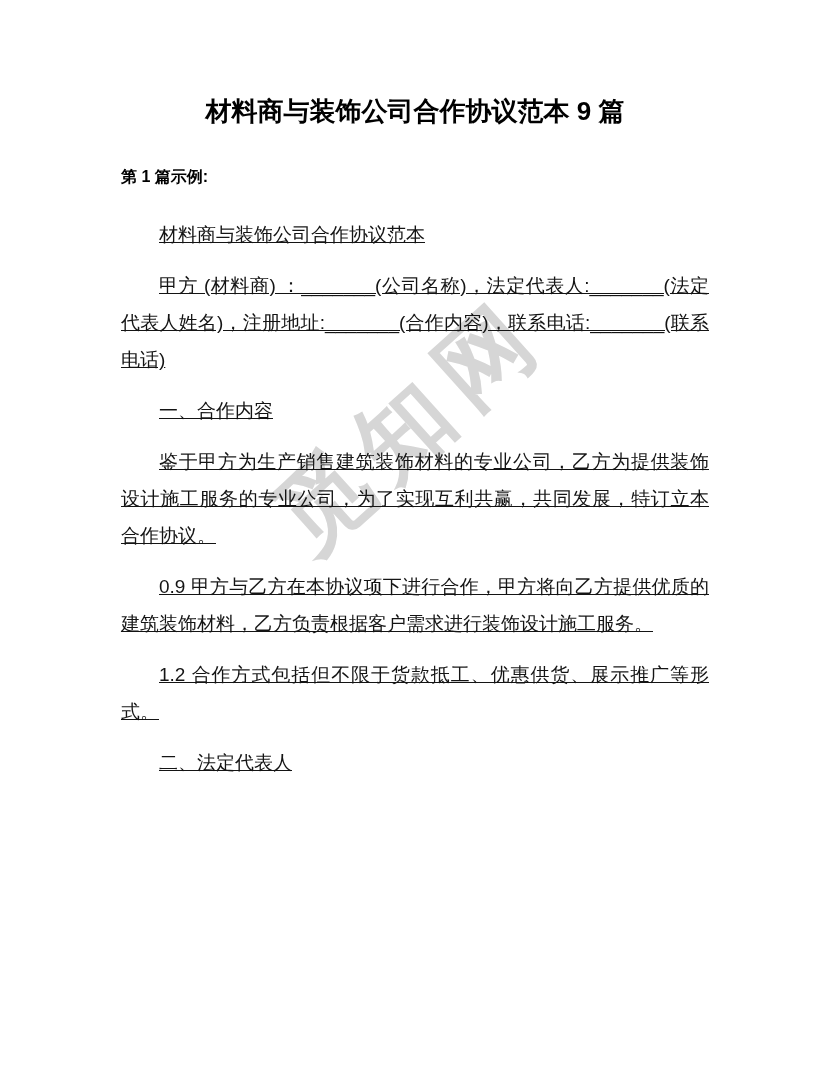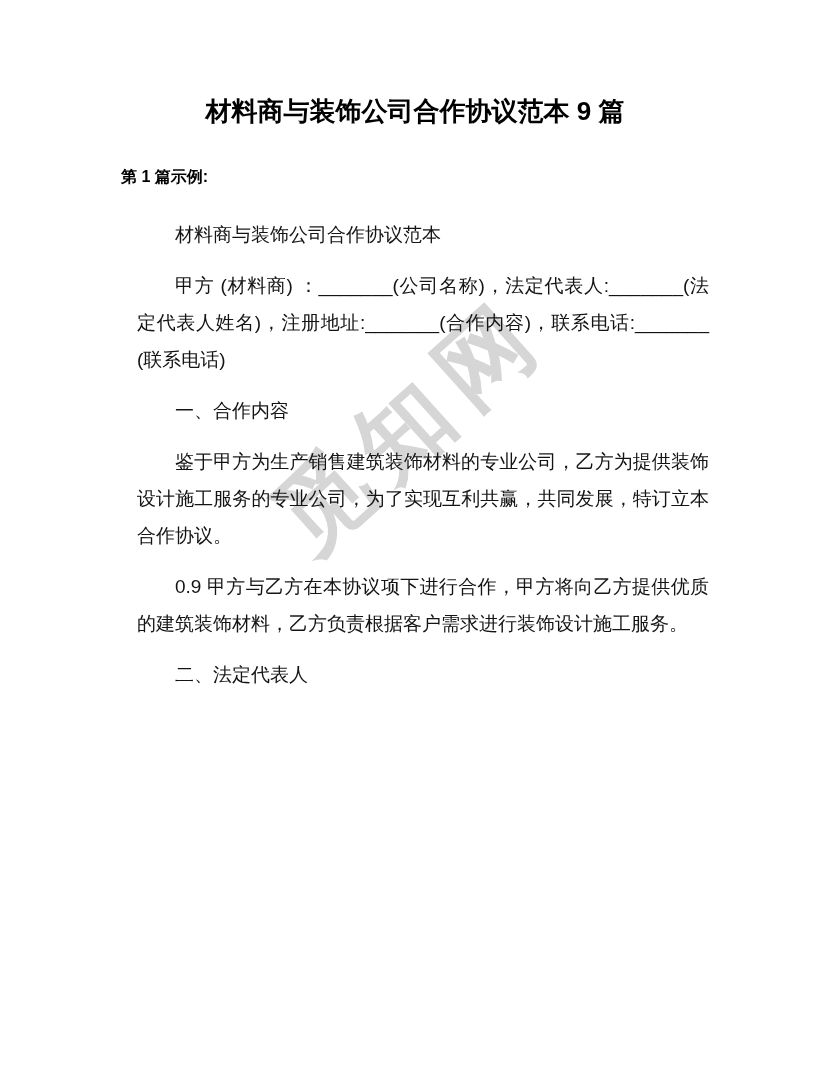--- a/index.html
+++ b/index.html
@@ -47,24 +47,25 @@
   }
   .section-heading {
     margin: 0 0 22px 0;
     font-size: 16px;
     line-height: 34px;
     font-weight: 700;
     text-align: left;
     color: #000000;
   }
   .para {
-    margin: 0 0 14px 16px;
+    margin: 0 0 14px 0;
     text-indent: 2em;
     text-align: justify;
     word-break: break-all;
+    text-decoration: underline;
   }
 </style>
 </head>
 <body>
 
 <div class="page">
 
   <div class="watermark">觅知网</div>
 
   <div class="content">
@@ -76,19 +77,20 @@
     <p class="para">材料商与装饰公司合作协议范本</p>
 
     <p class="para">甲方 (材料商) ：_______(公司名称)，法定代表人:_______(法定代表人姓名)，注册地址:_______(合作内容)，联系电话:_______(联系电话)</p>
 
     <p class="para">一、合作内容</p>
 
     <p class="para">鉴于甲方为生产销售建筑装饰材料的专业公司，乙方为提供装饰设计施工服务的专业公司，为了实现互利共赢，共同发展，特订立本合作协议。</p>
 
     <p class="para">0.9 甲方与乙方在本协议项下进行合作，甲方将向乙方提供优质的建筑装饰材料，乙方负责根据客户需求进行装饰设计施工服务。</p>
 
+    <p class="para">1.2 合作方式包括但不限于货款抵工、优惠供货、展示推广等形式。</p>
 
 
     <p class="para">二、法定代表人</p>
 
 
   </div>
 </div>
 
 </body></html>

